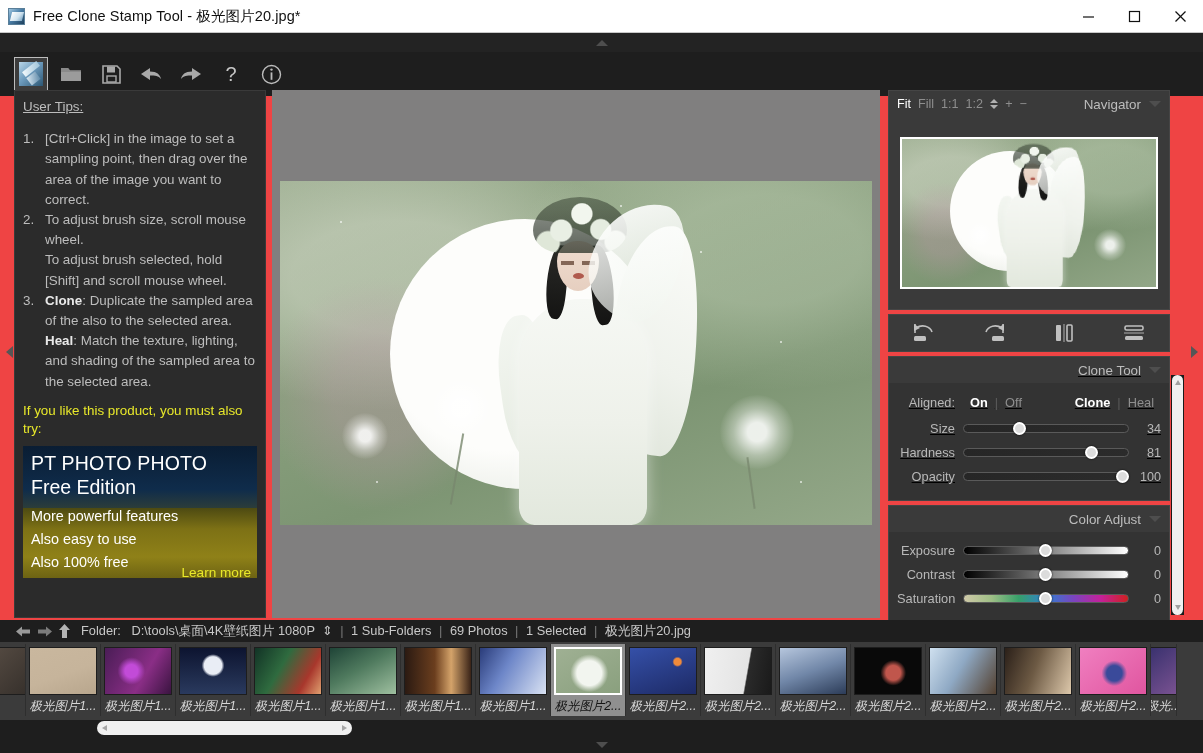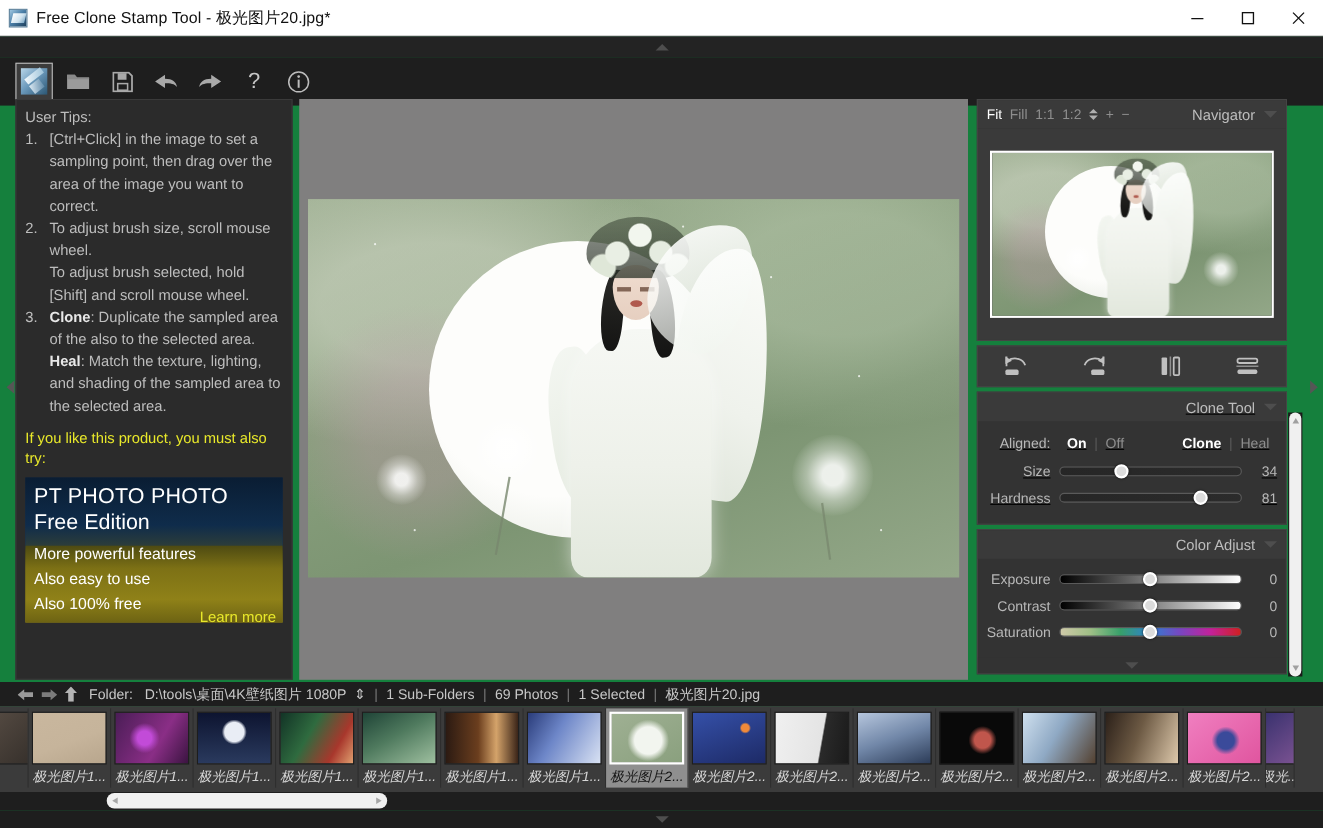--- a/index.html
+++ b/index.html
@@ -2,21 +2,21 @@
 <html><head>
 <meta charset="utf-8">
 <style>
   * { box-sizing: border-box; margin: 0; padding: 0; }
   html, body {
     width: 1203px; height: 753px;
     background: #1b1b1b;
     font-family: "Liberation Sans", sans-serif;
     overflow: hidden;
   }
-  #app { position: relative; width: 1203px; height: 753px; background: #15803d; }
+  #app { position: relative; width: 1203px; height: 753px; background: #ef4444; }
 
   
   .titlebar {
     position: absolute; left: 0; top: 0; width: 1203px; height: 33px;
     background: #ffffff; border-bottom: 1px solid #c8c8c8;
     display: flex; align-items: center;
   }
   .title-icon {
     width: 17px; height: 17px; margin-left: 8px; margin-right: 8px;
     background: linear-gradient(135deg,#9ec6e0 0%,#4b7fa8 45%,#1d3f5c 100%);
@@ -80,21 +80,21 @@
   .tb-btn:first-of-type { margin-left: 18px; }
   .tb-btn svg { display: block; }
   .tb-q { font-size: 20px; color: #c6c6c6; line-height: 1; }
 
   
   .leftcol {
     position: absolute; left: 14px; top: 90px; width: 252px; height: 528px;
     background: #2b2b2b; border: 1px solid #3a3a3a; overflow: hidden;
   }
   .tips { padding: 6px 8px 0 8px; color: #bdbdbd; font-size: 13.4px; line-height: 20.2px; }
-  .tips-title { margin-bottom: 0px; }
+  .tips-title { margin-bottom: 12px; text-decoration: underline; }
   .tip-row { display: flex; }
   .tip-num { width: 22px; flex: none; }
   .tip-body { flex: 1; }
   .tip-body b { color: #e8e8e8; }
   .promo-lead {
     color: #e8e82a; font-size: 13.4px; line-height: 18px;
     padding: 10px 8px 8px 8px;
   }
   .adbox {
     margin: 0 8px; height: 132px; position: relative; overflow: hidden;
@@ -559,20 +559,27 @@
             </span>
           <span class="rval">34</span>
         </div>
         <div class="row">
           <span class="rlabel">Hardness</span>
           <span class="track plain">
               <span class="knob" style="left:78%"></span>
             </span>
           <span class="rval">81</span>
         </div>
+        <div class="row">
+          <span class="rlabel">Opacity</span>
+          <span class="track plain">
+              <span class="knob" style="left:97%"></span>
+            </span>
+          <span class="rval">100</span>
+        </div>
       </div>
     </div>
 
     <div class="panel" style="margin-top:4px;">
       <div class="panel-hdr">
         <div class="hdr-title">
           <span>Color Adjust</span>
           <span class="tri tri-down"></span>
         </div>
       </div>

